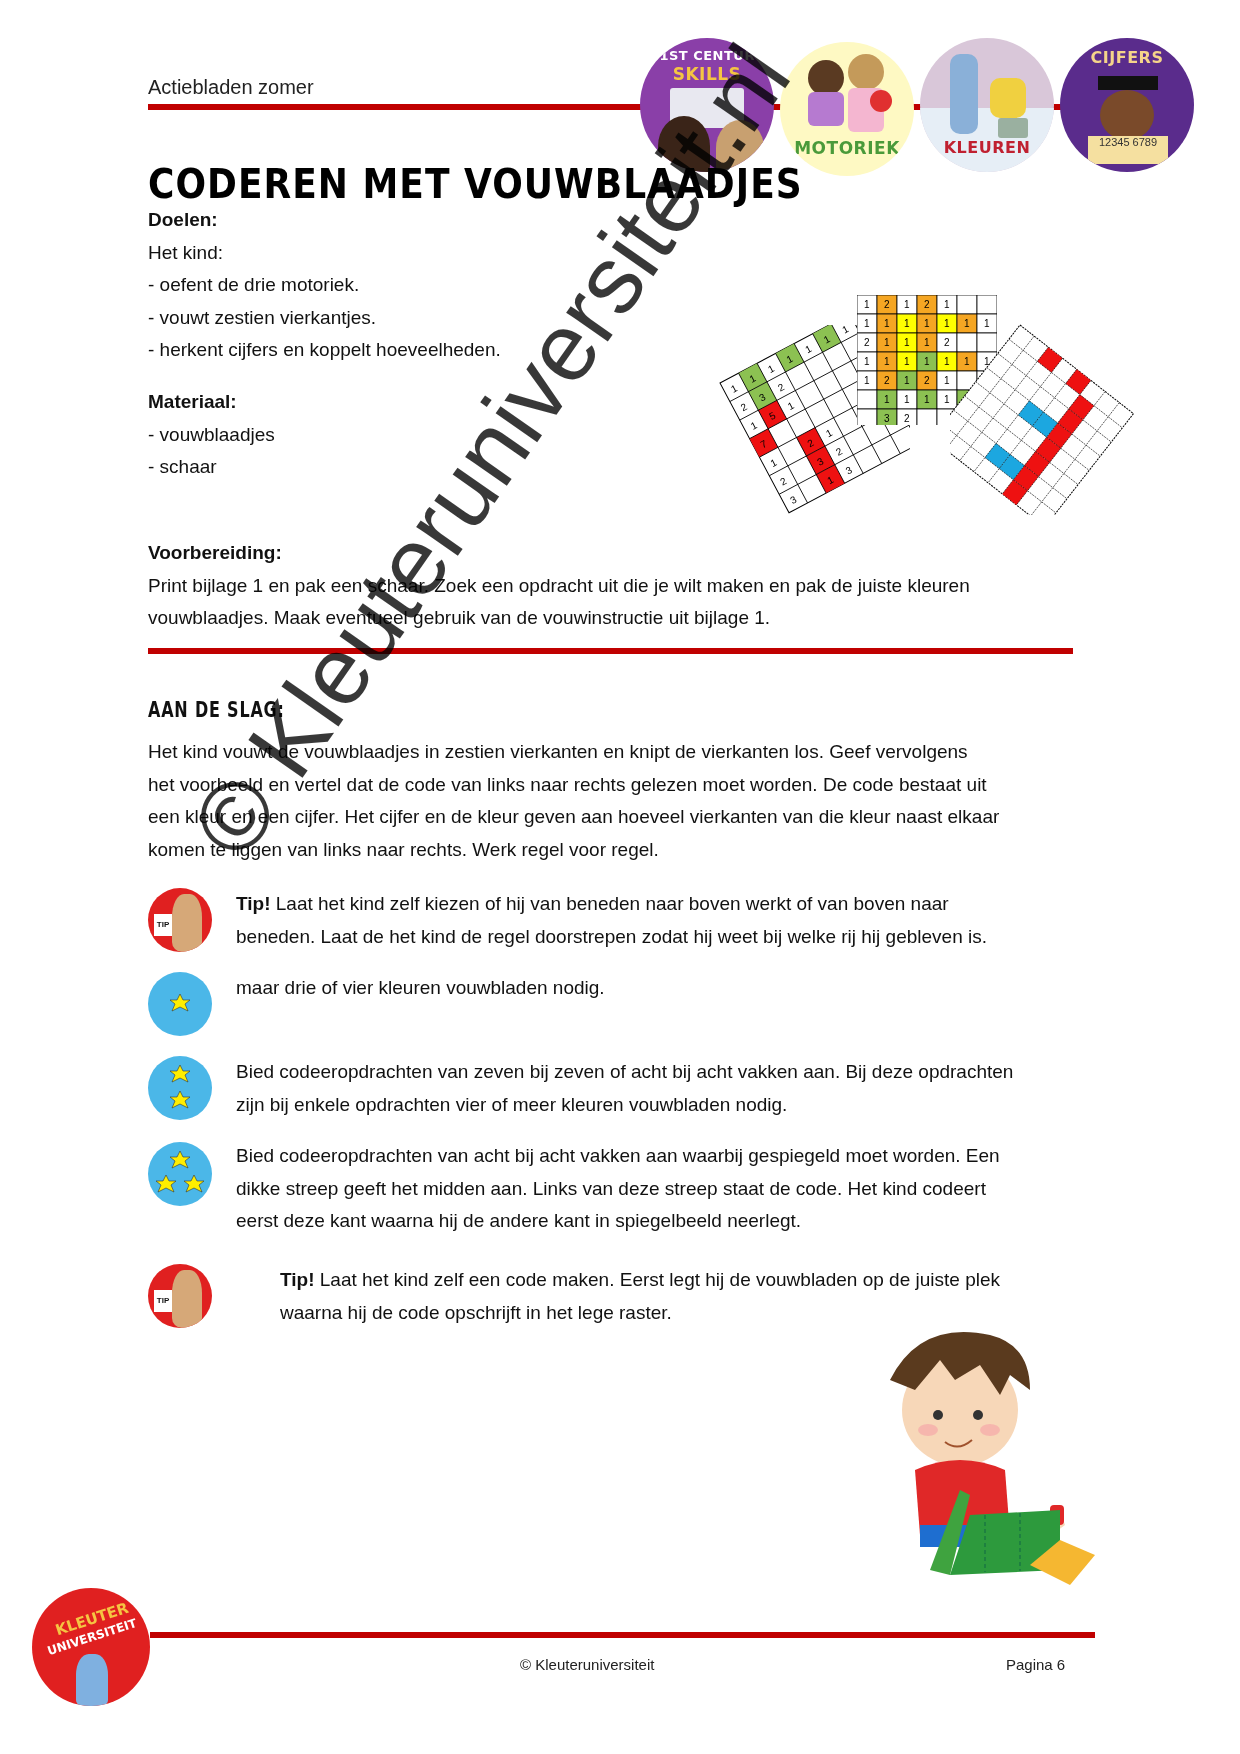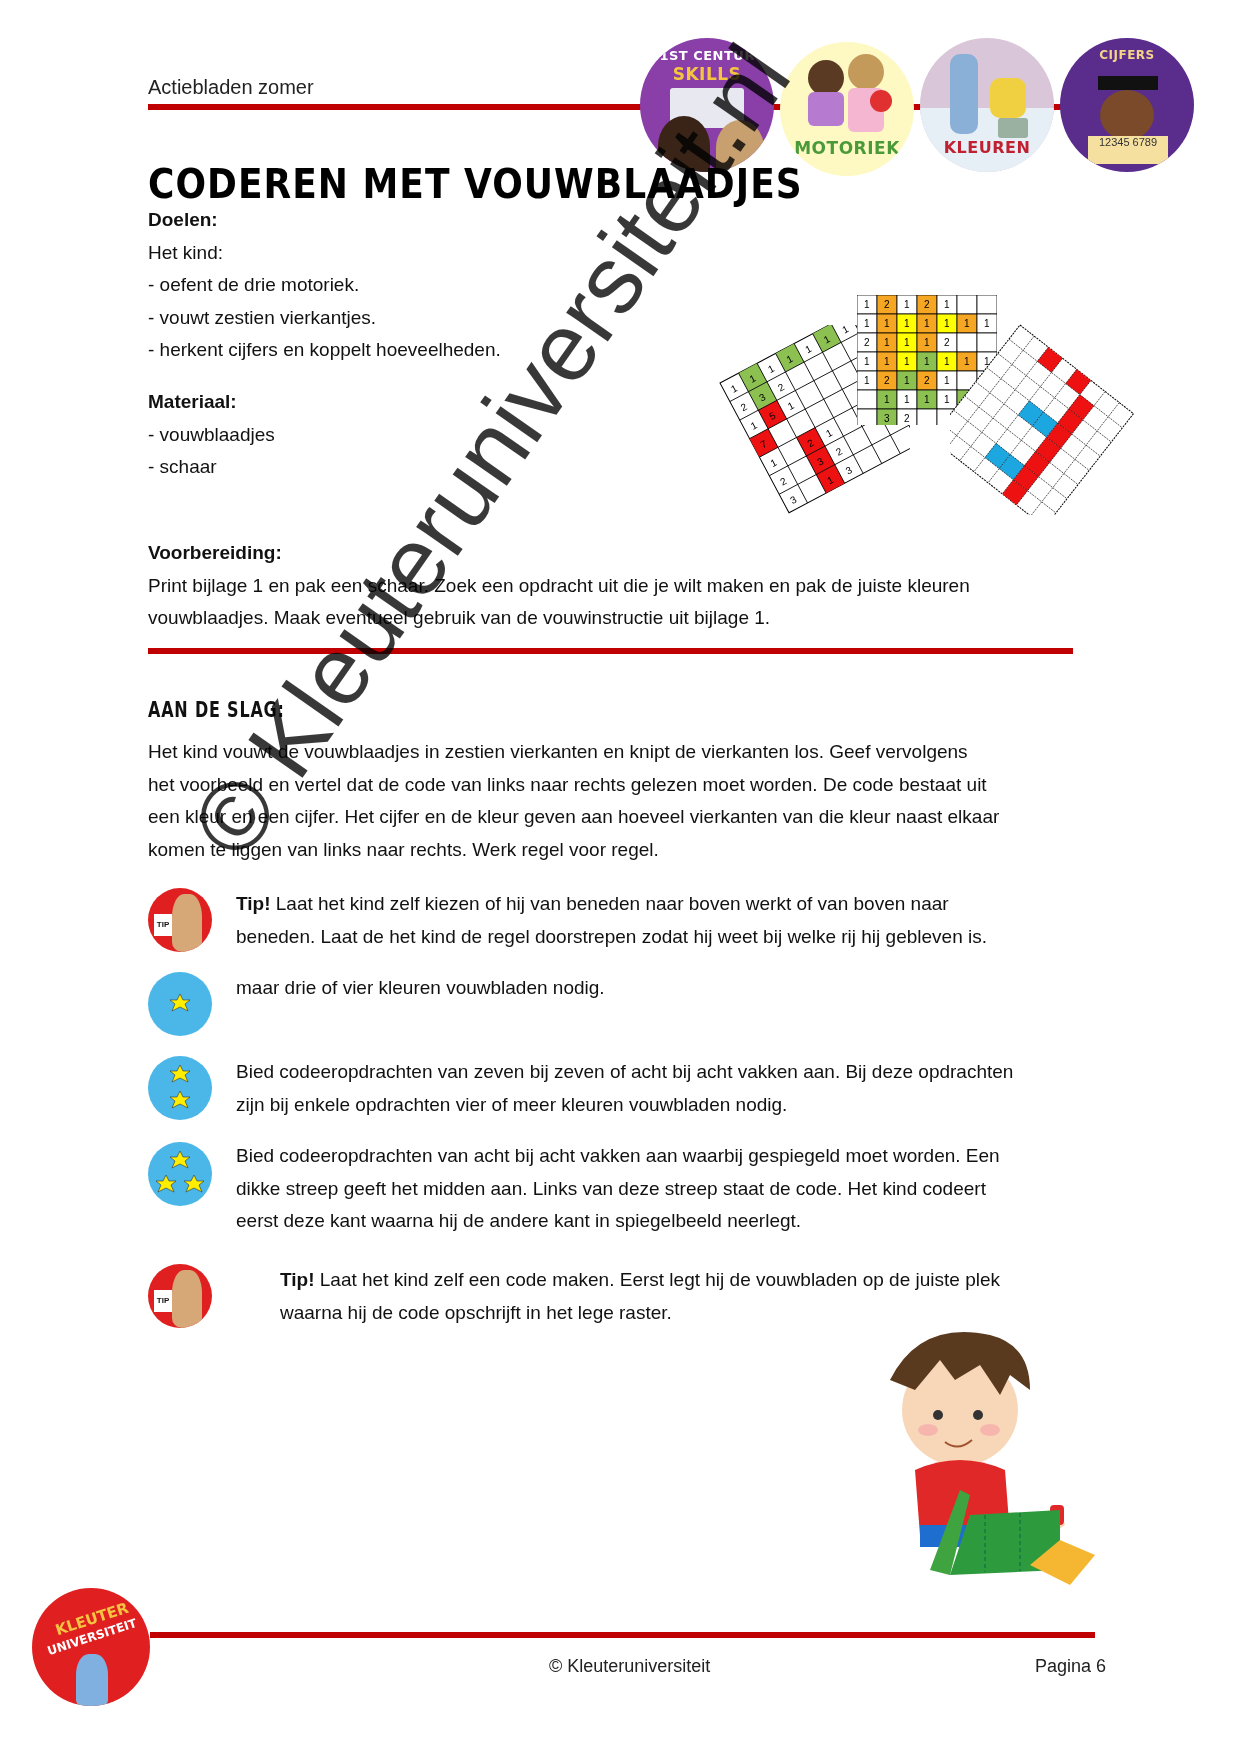--- a/index.html
+++ b/index.html
@@ -19,21 +19,21 @@
   .line { height: 32.5px; white-space: nowrap; }
   .aan-head { left: 148px; top: 696px; font-family: "DejaVu Sans", sans-serif; font-weight: bold; font-size: 20px;
               transform: scaleX(0.8) scaleY(1.1); transform-origin: left top; letter-spacing: 1px; }
   .tip-row { position: absolute; left: 148px; width: 950px; }
   .tip-icon { position: absolute; left: 0; width: 64px; height: 64px; border-radius: 50%; overflow: hidden; }
   .tip-text { position: absolute; left: 88px; font-size: 19px; line-height: 32.5px; white-space: nowrap; }
   .star-icon { background: #4bb7e8; }
   .star { position: absolute; width: 22px; height: 22px; }
   .watermark { left: 215px; top: 790px; font-size: 96px; color: rgba(0,0,0,0.78); font-weight: normal;
                transform: rotate(-55deg); transform-origin: left center; white-space: nowrap; pointer-events: none; }
-  .footer-text { font-size: 18px; color: #222; margin-left: 29px; }
+  .footer-text { font-size: 15px; color: #222; }
 </style>
 </head>
 <body>
 
 <div class="abs header-title">Actiebladen zomer</div>
 <div class="abs red-rule" style="left:148px; top:104px; width:1000px;"></div>
 
 <div class="circle" style="left:640px; top:38px; background:#8a3fa8;">
   <div class="lbl" style="top:10px; font-size:13px; color:#fff;">21ST CENTURY</div>
   <div class="lbl" style="top:26px; font-size:17px; color:#f5c542;">SKILLS</div>
@@ -50,21 +50,21 @@
   <div class="lbl" style="top:96px; font-size:17px; color:#4a9a3a;">MOTORIEK</div>
 </div>
 <div class="circle" style="left:920px; top:38px; background:#d9c7d9;">
   <div style="position:absolute; left:0; top:70px; width:100%; height:64px; background:#e6eef6;"></div>
   <div style="position:absolute; left:30px; top:16px; width:28px; height:80px; background:#8ab0d8; border-radius:10px;"></div>
   <div style="position:absolute; left:70px; top:40px; width:36px; height:40px; background:#f0d040; border-radius:10px;"></div>
   <div style="position:absolute; left:78px; top:80px; width:30px; height:20px; background:#9ab0a0; border-radius:3px;"></div>
   <div class="lbl" style="top:100px; font-size:16px; color:#c02030;">KLEUREN</div>
 </div>
 <div class="circle" style="left:1060px; top:38px; background:#5a2c8c;">
-  <div class="lbl" style="top:10px; font-size:12px; color:#f5d48a;">CIJFERS</div>
+  <div class="lbl" style="top:10px; font-size:16px; color:#f5d48a;">CIJFERS</div>
   <div style="position:absolute; left:38px; top:38px; width:60px; height:14px; background:#111;"></div>
   <div style="position:absolute; left:40px; top:52px; width:54px; height:50px; background:#7a4a2a; border-radius:50%;"></div>
   <div style="position:absolute; left:28px; top:98px; width:80px; height:28px; background:#f5e0a0; font-size:11px; text-align:center; color:#333; line-height:13px;">12345 6789</div>
 </div>
 
 <div class="abs page-title">CODEREN MET VOUWBLAADJES</div>
 
 <div class="abs body-text" style="left:148px; top:204px;">
   <div class="line sec-head">Doelen:</div>
   <div class="line">Het kind:</div>

